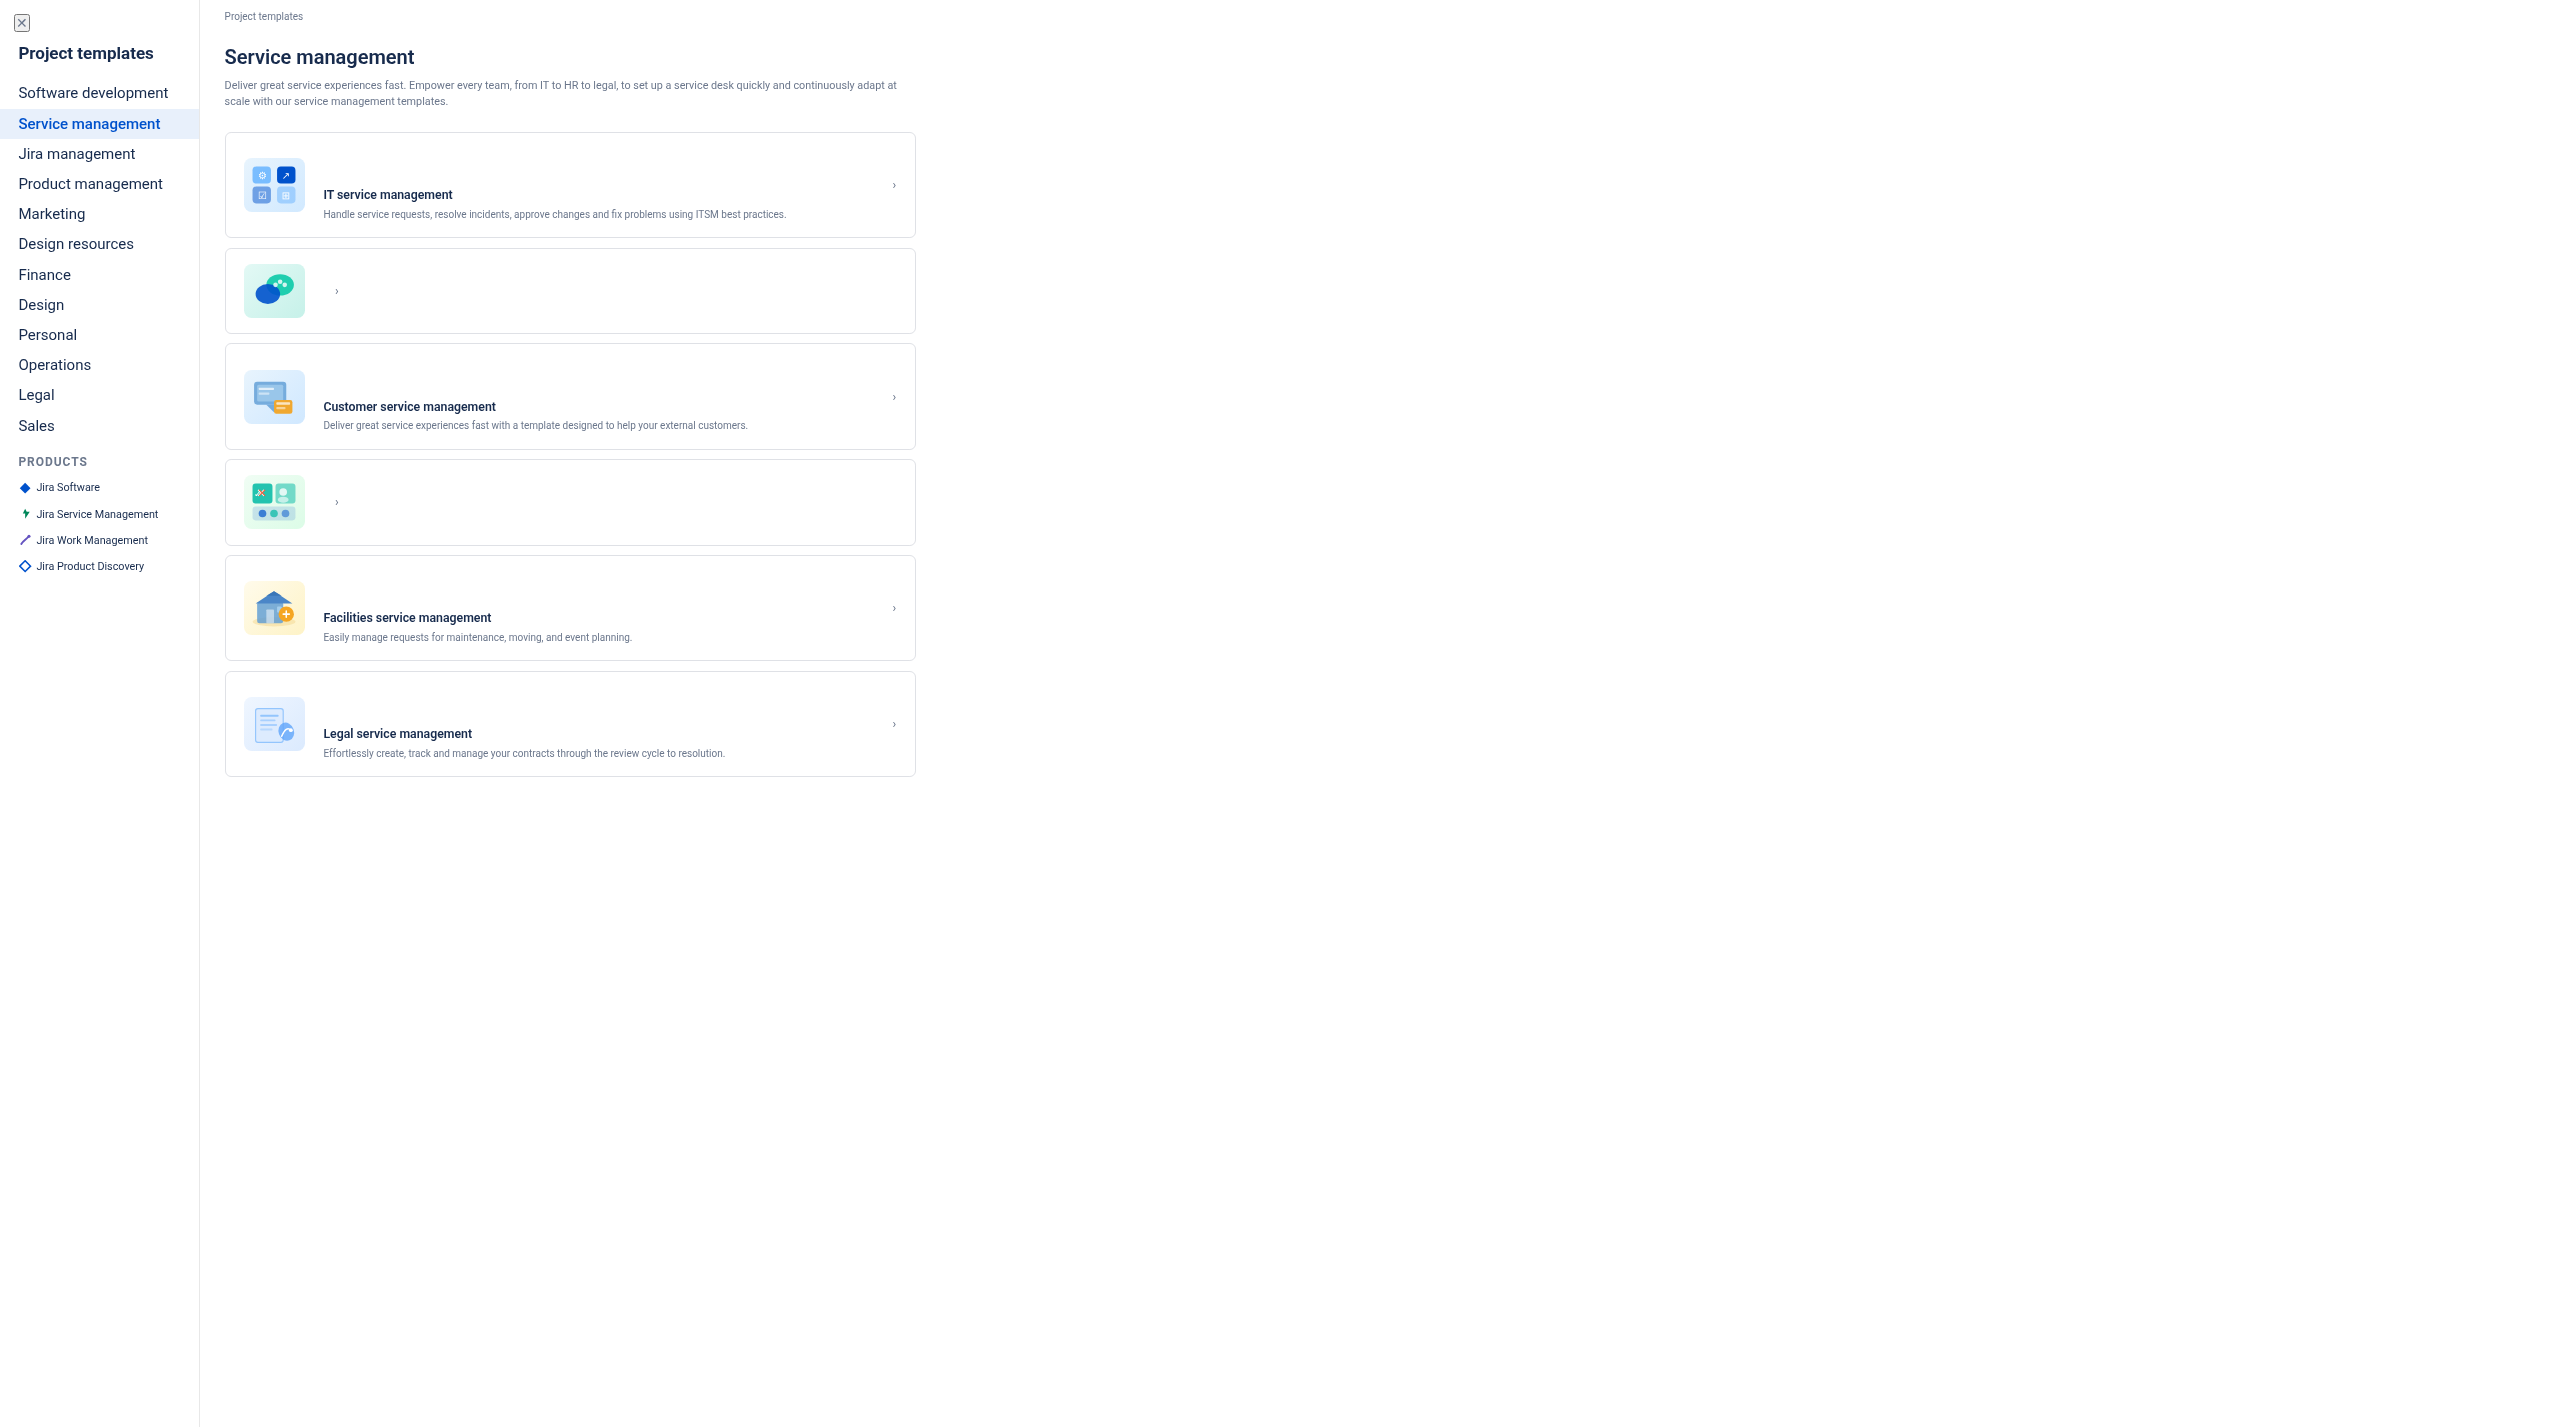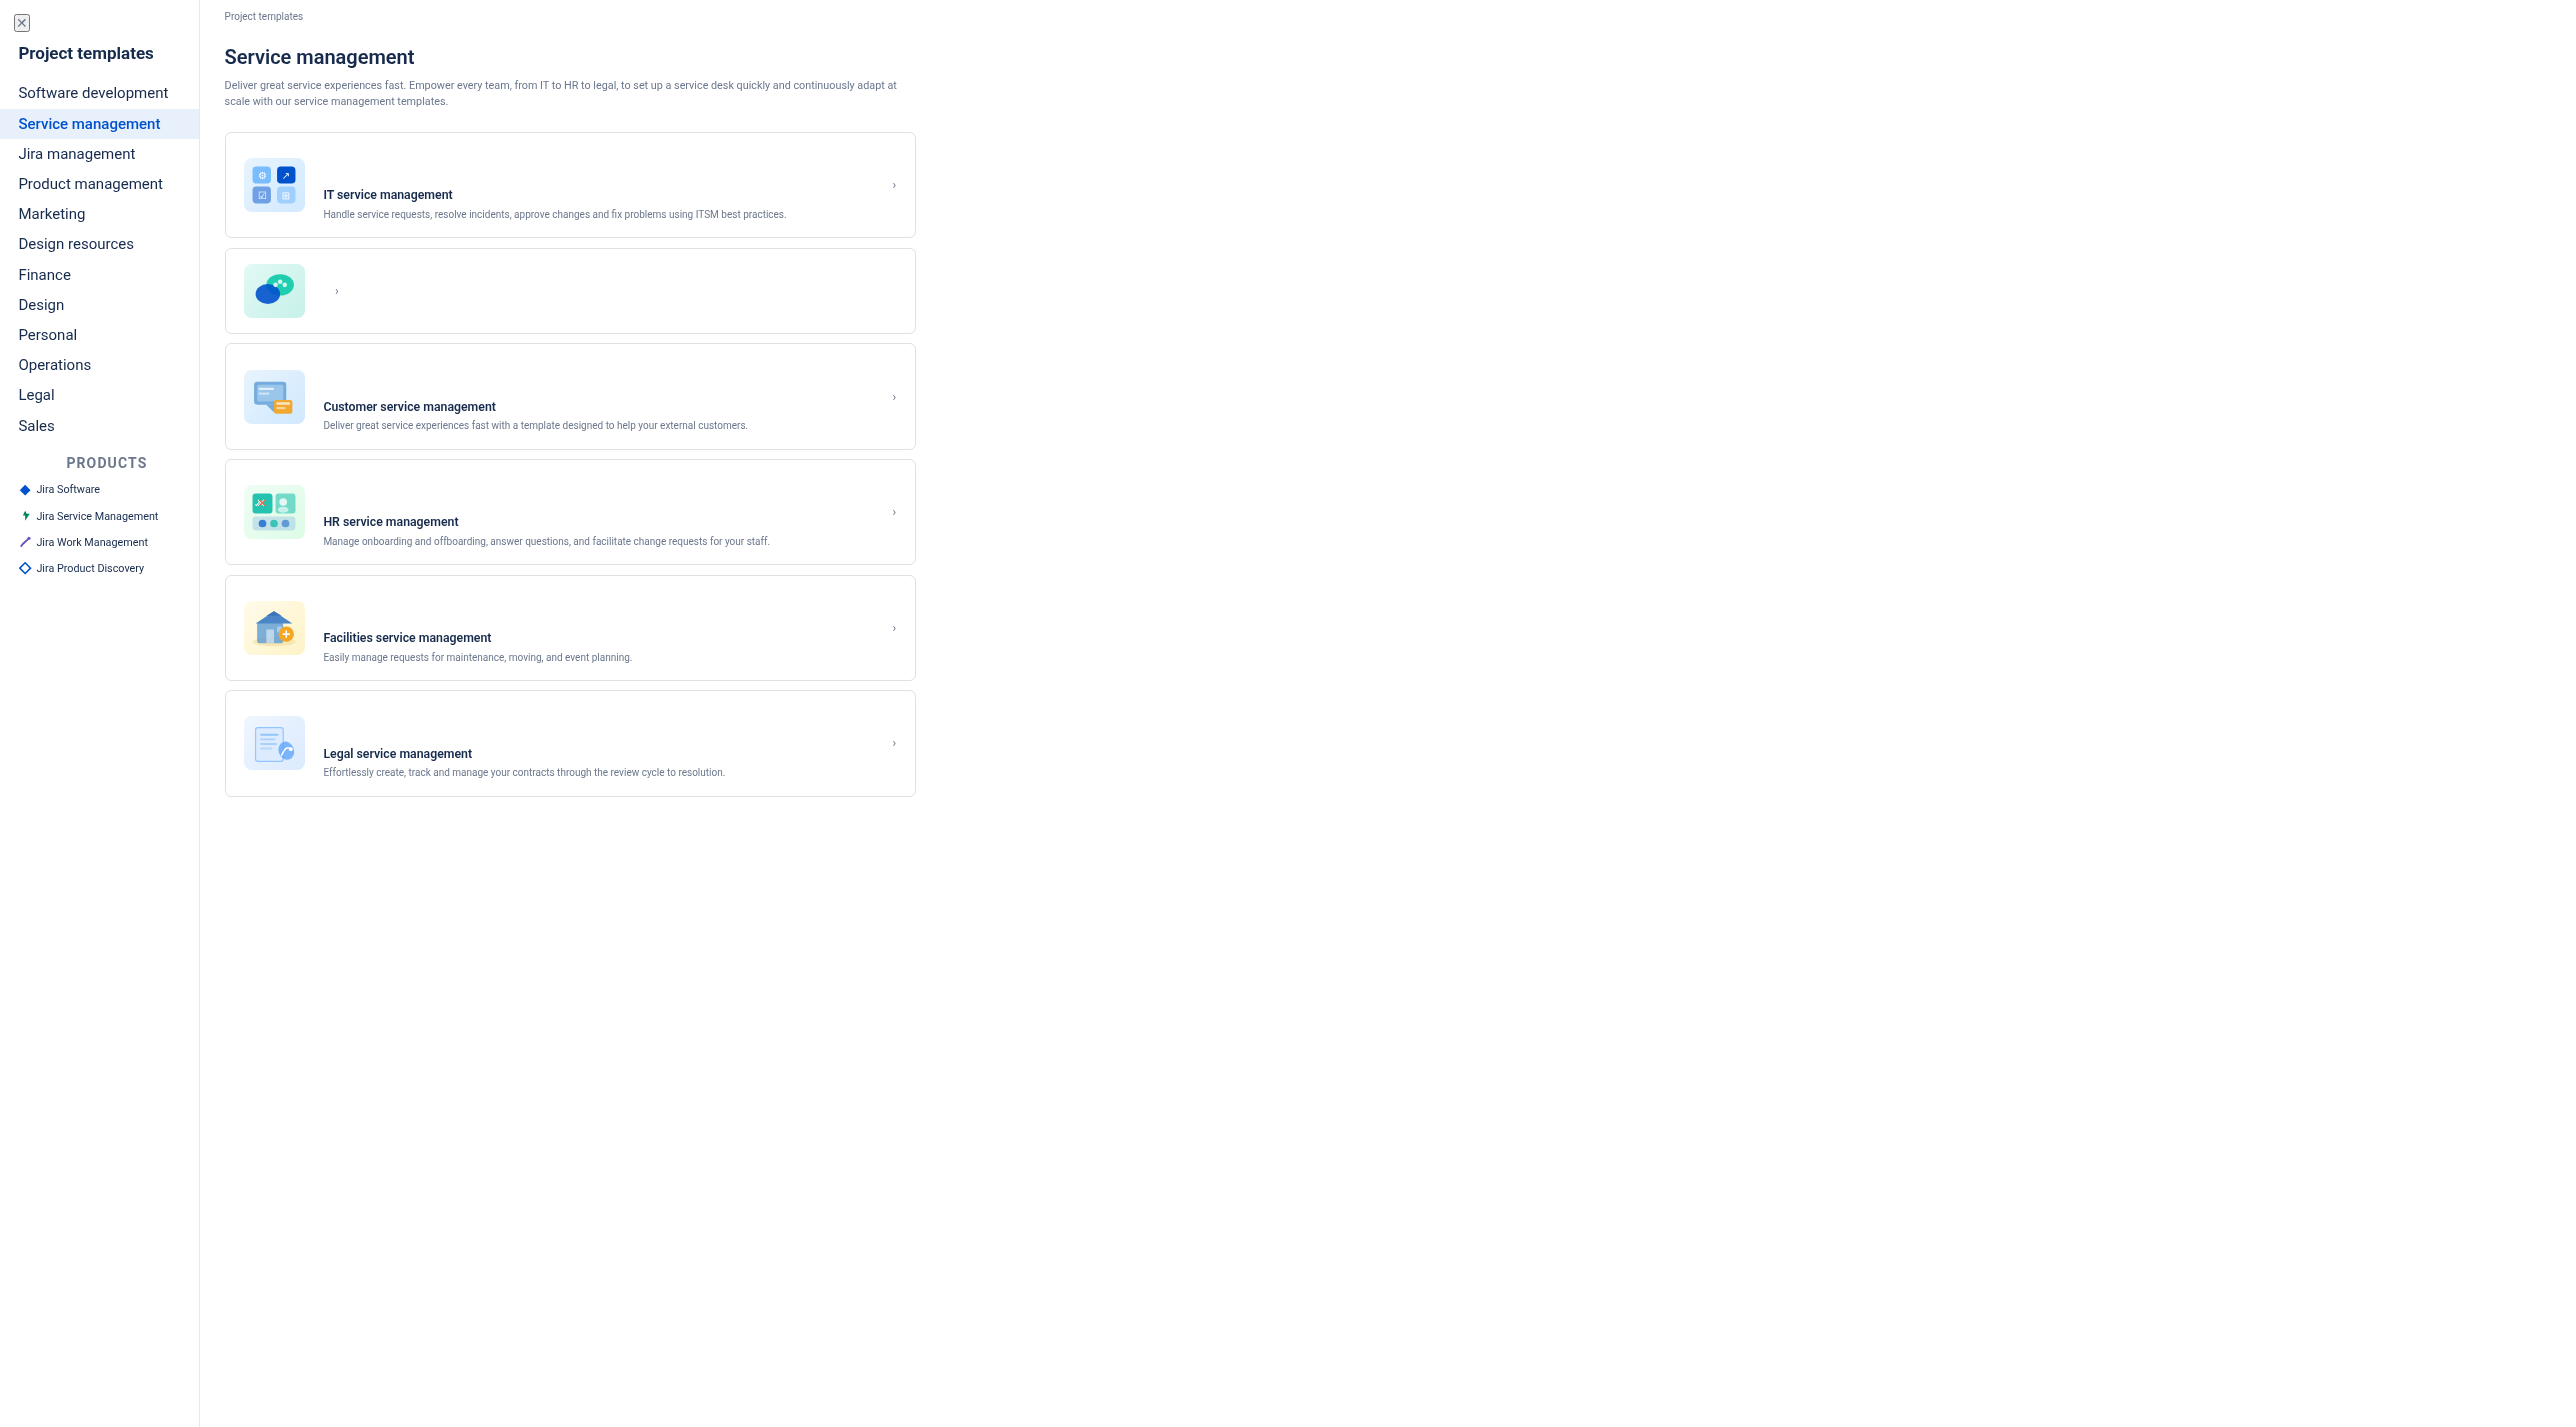--- a/index.html
+++ b/index.html
@@ -47,27 +47,26 @@
       border-radius: 0;
       text-decoration: none;
       transition: background 0.1s;
     }
     .sidebar-nav-item.active {
       background: #e8f0fb;
       color: #0052cc;
       font-weight: 500;
     }
     .sidebar-section-label {
-      font-size: 14px;
+      font-size: 12px;
       font-weight: 700;
       color: #6b778c;
       letter-spacing: 0.08em;
       padding: 14px 18.4px 6.1px 18.4px;
       text-transform: uppercase;
-      margin-left: 48px;
     }
     .sidebar-product-item {
       display: flex;
       align-items: center;
       gap: 4px;
       padding: 6.1px 18.4px;
       font-size: 10.8px;
       color: #172b4d;
       cursor: pointer;
     }
@@ -331,24 +330,20 @@
             <ellipse cx="42" cy="23" rx="7" ry="4" fill="white" opacity="0.6"></ellipse>
             <text x="7" y="20" font-size="15" fill="white">✕</text>
             <text x="8" y="20" font-size="15" fill="#ff5630" opacity="0.9">✕</text>
             <rect x="2" y="32" width="56" height="18" rx="4" fill="#0052cc" opacity="0.15"></rect>
             <circle cx="15" cy="41" r="5" fill="#0052cc" opacity="0.7"></circle>
             <circle cx="30" cy="41" r="5" fill="#00b8a3" opacity="0.7"></circle>
             <circle cx="45" cy="41" r="5" fill="#0052cc" opacity="0.5"></circle>
             <text x="4" y="20" font-size="12" fill="white">✓</text>
           </svg>
         </div>
-        <div class="template-info">
-          <div class="template-title">HR service management</div>
-          <div class="template-desc">Manage onboarding and offboarding, answer questions, and facilitate change requests for your staff.</div>
-        </div>
         <div class="template-arrow">›</div>
       </div>
 
       <div class="template-card">
         <div class="template-icon icon-facilities">
           <svg width="46" height="40" viewBox="0 0 60 52" fill="none">
             <ellipse cx="30" cy="44" rx="28" ry="6" fill="#f0d080" opacity="0.4"></ellipse>
             <rect x="8" y="18" width="34" height="28" rx="3" fill="#5b9bd5" opacity="0.8"></rect>
             <polygon points="6,20 30,4 54,20" fill="#4a86c8"></polygon>
             <rect x="20" y="28" width="10" height="18" rx="1" fill="white" opacity="0.5"></rect>

